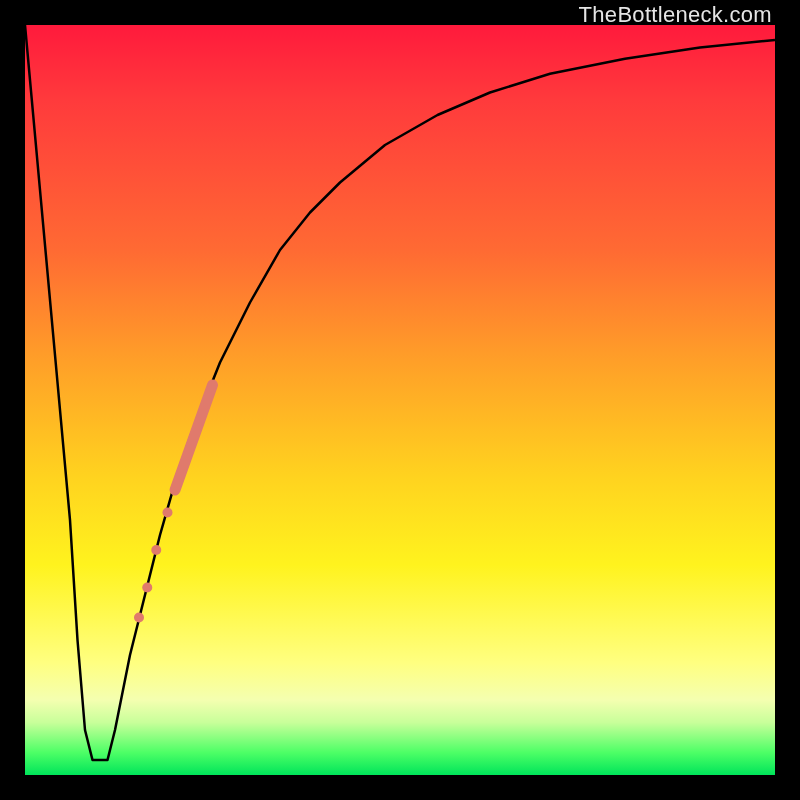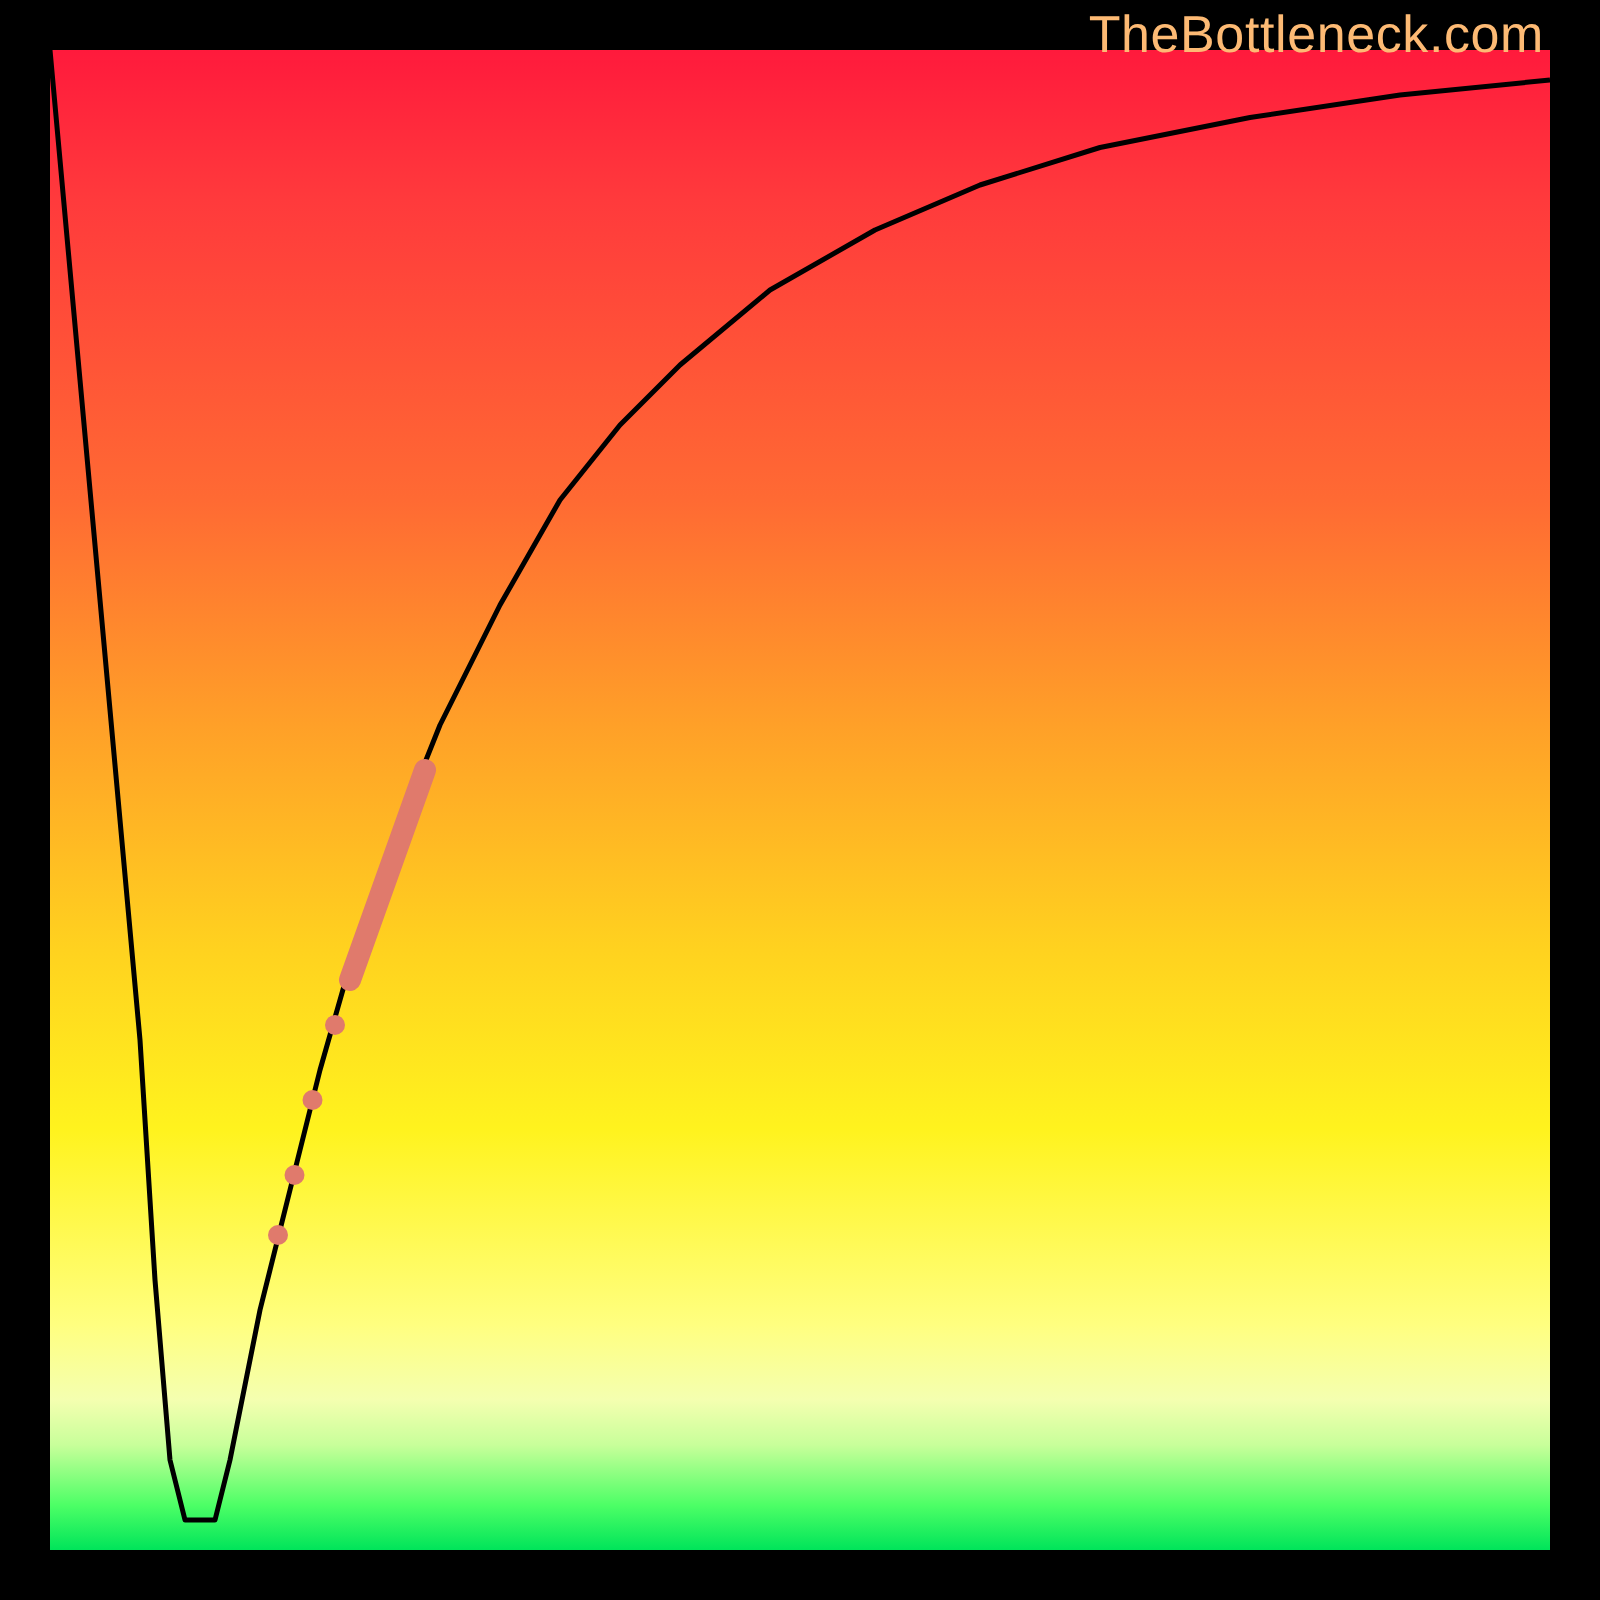--- a/index.html
+++ b/index.html
@@ -38,23 +38,23 @@
       #c8ff9a 93%,
       #4dff66 97%,
       #00e45a 100%
     );
   }
   .watermark {
     position: absolute;
     top: 2px;
     right: 28px;
     font-family: Arial, Helvetica, sans-serif;
-    font-size: 26px;
+    font-size: 22px;
     font-weight: 500;
-    color: #fdba74;
+    color: #e5e5e5;
     letter-spacing: 0.3px;
   }
   svg.curve {
     position: absolute;
     top: 25px;
     left: 25px;
   }
 </style>
 </head>
 <body>

